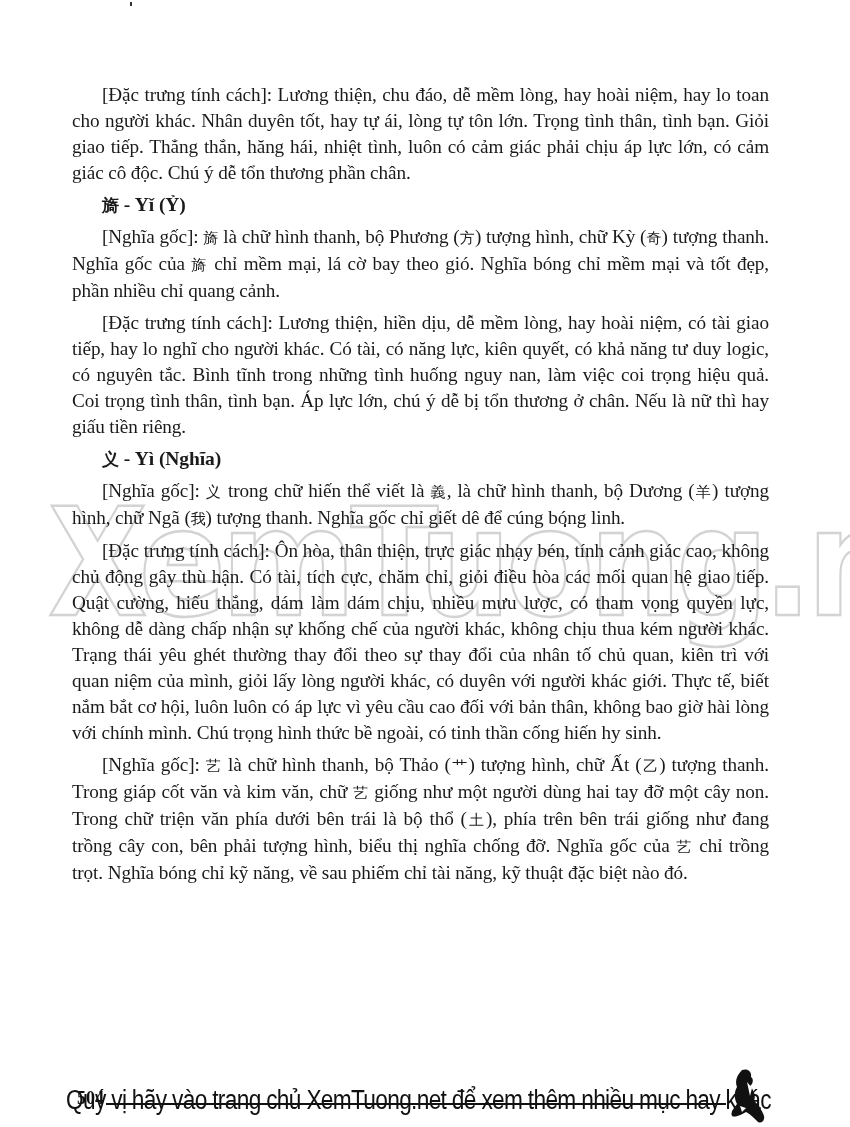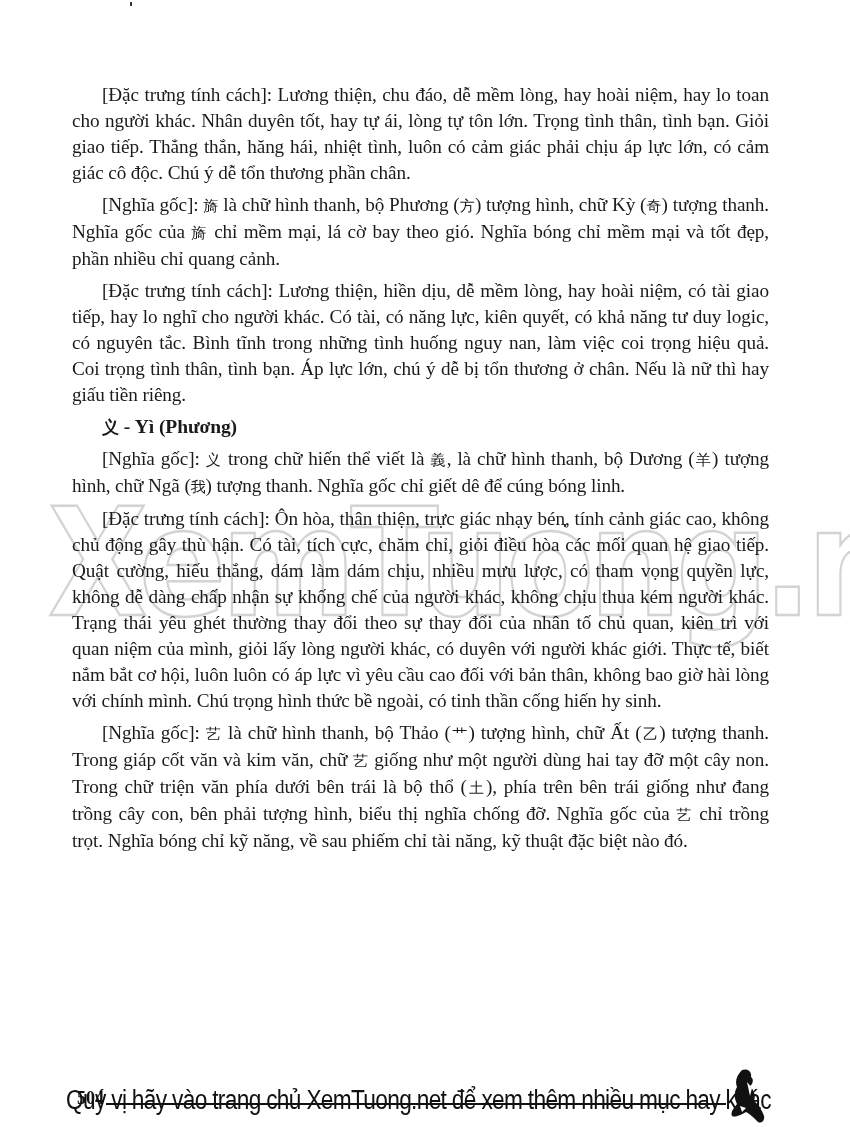--- a/index.html
+++ b/index.html
@@ -132,26 +132,27 @@
 
 <div class="stray-dot"></div>
 
 <div class="watermark">XemTuong.net</div>
 
 <div class="page" style="z-index:2; position:absolute;">
 
 
   <p class="para indent"><span class="label">[Đặc trưng tính cách]:</span><span> Lương thiện, chu đáo, dễ mềm lòng, hay hoài niệm, hay lo toan cho người khác. Nhân duyên tốt, hay tự ái, lòng tự tôn lớn. Trọng tình thân, tình bạn. Giỏi giao tiếp. Thẳng thắn, hăng hái, nhiệt tình, luôn có cảm giác phải chịu áp lực lớn, có cảm giác cô độc. Chú ý dễ tổn thương phần chân.</span></p>
 
+  <div class="heading"><span class="han" style="font-size:17px;font-weight:bold;">旖</span> - <span>Yǐ</span> <span>(Ỷ)</span></div>
 
   <p class="para indent"><span class="label">[Nghĩa gốc]:</span> <span class="han">旖</span><span> là chữ hình thanh, bộ Phương (</span><span class="han">方</span><span>) tượng hình, chữ Kỳ (</span><span class="han">奇</span><span>) tượng thanh. Nghĩa gốc của </span><span class="han">旖</span><span> chỉ mềm mại, lá cờ bay theo gió. Nghĩa bóng chỉ mềm mại và tốt đẹp, phần nhiều chỉ quang cảnh.</span></p>
 
   <p class="para indent"><span class="label">[Đặc trưng tính cách]:</span><span> Lương thiện, hiền dịu, dễ mềm lòng, hay hoài niệm, có tài giao tiếp, hay lo nghĩ cho người khác. Có tài, có năng lực, kiên quyết, có khả năng tư duy logic, có nguyên tắc. Bình tĩnh trong những tình huống nguy nan, làm việc coi trọng hiệu quả. Coi trọng tình thân, tình bạn. Áp lực lớn, chú ý dễ bị tổn thương ở chân. Nếu là nữ thì hay giấu tiền riêng.</span></p>
 
-  <div class="heading"><span class="han" style="font-size:17px;font-weight:bold;">义</span> - <span>Yì</span> <span>(Phương)</span></div>
+  <div class="heading"><span class="han" style="font-size:17px;font-weight:bold;">义</span> - <span>Yì</span> <span>(Nghĩa)</span></div>
 
   <p class="para indent"><span class="label">[Nghĩa gốc]:</span> <span class="han">义</span><span> trong chữ hiến thể viết là </span><span class="han">義</span><span>, là chữ hình thanh, bộ Dương (</span><span class="han">羊</span><span>) tượng hình, chữ Ngã (</span><span class="han">我</span><span>) tượng thanh. Nghĩa gốc chỉ giết dê để cúng bóng linh.</span></p>
 
   <p class="para indent"><span class="label">[Đặc trưng tính cách]:</span><span> Ôn hòa, thân thiện, trực giác nhạy bén, tính cảnh giác cao, không chủ động gây thù hận. Có tài, tích cực, chăm chỉ, giỏi điều hòa các mối quan hệ giao tiếp. Quật cường, hiếu thắng, dám làm dám chịu, nhiều mưu lược, có tham vọng quyền lực, không dễ dàng chấp nhận sự khống chế của người khác, không chịu thua kém người khác. Trạng thái yêu ghét thường thay đổi theo sự thay đổi của nhân tố chủ quan, kiên trì với quan niệm của mình, giỏi lấy lòng người khác, có duyên với người khác giới. Thực tế, biết nắm bắt cơ hội, luôn luôn có áp lực vì yêu cầu cao đối với bản thân, không bao giờ hài lòng với chính mình. Chú trọng hình thức bề ngoài, có tinh thần cống hiến hy sinh.</span></p>
 
 
   <p class="para indent"><span class="label">[Nghĩa gốc]:</span> <span class="han">艺</span><span> là chữ hình thanh, bộ Thảo (</span><span class="han">艹</span><span>) tượng hình, chữ Ất (</span><span class="han">乙</span><span>) tượng thanh. Trong giáp cốt văn và kim văn, chữ </span><span class="han">艺</span><span> giống như một người dùng hai tay đỡ một cây non. Trong chữ triện văn phía dưới bên trái là bộ thổ (</span><span class="han">土</span><span>), phía trên bên trái giống như đang trồng cây con, bên phải tượng hình, biểu thị nghĩa chống đỡ. Nghĩa gốc của </span><span class="han">艺</span><span> chỉ trồng trọt. Nghĩa bóng chỉ kỹ năng, về sau phiếm chỉ tài năng, kỹ thuật đặc biệt nào đó.</span></p>
 </div>
 
 <div class="stray-dot2"></div>

